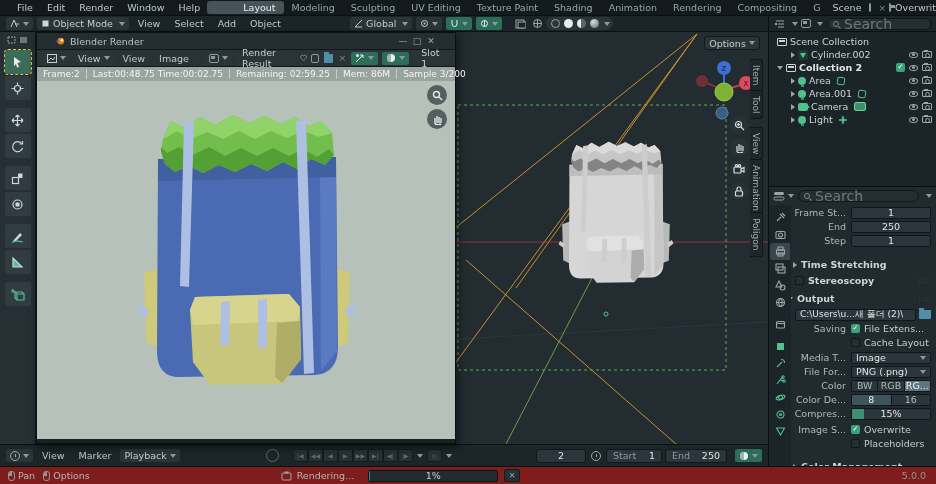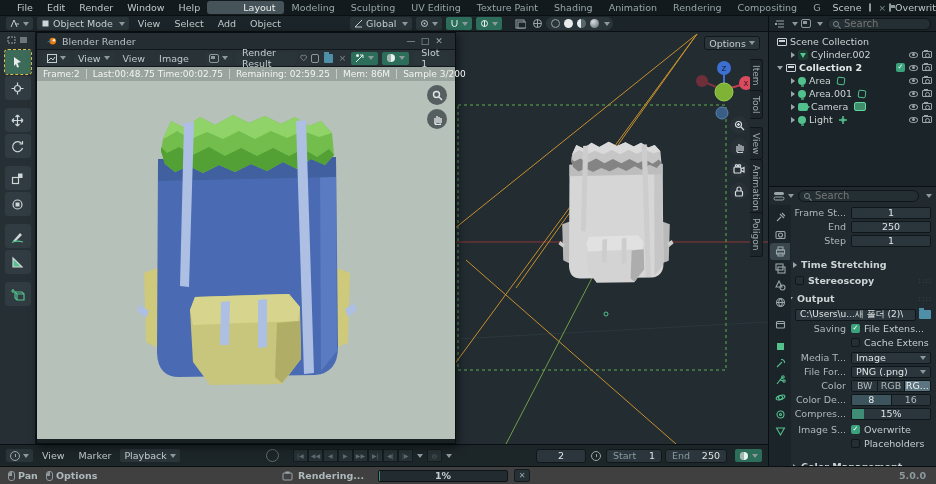--- a/index.html
+++ b/index.html
@@ -31,21 +31,21 @@
   .ball{width:9px;height:9px;border-radius:50%;display:inline-block;margin:0 2px;}
   .ball.wire{border:1px solid #96a2a5;background:transparent;}
   .ball.solid{background:#e8eced;}
   .ball.mat{background:linear-gradient(90deg,#e8eced 50%,#5a676c 50%);}
   .ball.rend{background:radial-gradient(circle at 35% 30%,#d7dddf,#5a676c);}
   .ball-pill{background:#2a353a;border-radius:7px;padding:0 3px;display:flex;align-items:center;height:13px;}
 
   
   #outliner-header{left:768px;top:16px;width:168px;height:16px;background:#1b2428;border-bottom:1px solid #0a0f12;border-left:1px solid #0a0f12;display:flex;align-items:center;}
   .search{display:flex;align-items:center;background:#242f34;border:1px solid #10171a;border-radius:8px;height:12px;padding:0 5px;color:#7c888c;}
-  .search input{background:transparent;border:none;outline:none;color:#aeb9bb;font-size:10px;width:70px;font-family:inherit;}
+  .search input{background:transparent;border:none;outline:none;color:#aeb9bb;font-size:14px;width:70px;font-family:inherit;}
   .mag{width:6px;height:6px;border:1px solid #7c888c;border-radius:50%;position:relative;margin-right:3px;flex:none;}
   .mag::after{content:"";position:absolute;width:3px;height:1px;background:#7c888c;transform:rotate(45deg);left:4px;top:5px;}
   #outliner{left:768px;top:32px;width:168px;height:154px;background:#1b2428;border-left:1px solid #0a0f12;padding-top:3px;font-size:9.5px;}
   .orow{display:flex;align-items:center;height:13px;padding-right:4px;}
   .oname{margin-left:3px;color:#ccd4d5;white-space:nowrap;}
   .ico-coll{width:10px;height:8px;border:1px solid #cdd5d6;border-radius:1px;position:relative;flex:none;}
   .ico-coll::before{content:"";position:absolute;left:1px;top:1px;right:1px;height:2px;background:#cdd5d6;}
   .ico-mesh{width:10px;height:10px;background:#1e3b31;border-radius:2px;position:relative;flex:none;}
   .ico-mesh::after{content:"";position:absolute;left:2px;top:3px;border-left:3px solid transparent;border-right:3px solid transparent;border-top:5px solid #52c794;}
   .ico-light{width:8px;height:8px;border-radius:50%;background:#52c08c;position:relative;flex:none;}
@@ -74,21 +74,21 @@
   
   #viewport{left:36px;top:32px;width:732px;height:412px;background:#222c31;overflow:hidden;}
   #vp-overlay{position:absolute;left:0;top:0;}
   .optbtn{position:absolute;left:668px;top:4px;width:56px;height:14px;background:#2a353a;border:1px solid #11181b;border-radius:3px;display:flex;align-items:center;justify-content:center;color:#c4cdcf;font-size:9.5px;}
   .vtab{position:absolute;left:714px;writing-mode:vertical-rl;font-size:9px;color:#9fa9ab;background:#1d262b;border:1px solid #10171a;border-left:none;border-radius:0 3px 3px 0;padding:5px 1px;}
   .navico{position:absolute;left:694px;width:18px;height:18px;border-radius:50%;background:rgba(40,50,55,.85);display:flex;align-items:center;justify-content:center;}
   .navico svg{stroke:#d7dddf;fill:none;stroke-width:1.2;}
 
   
   #renderwin{left:36px;top:32px;width:420px;height:412px;background:#222b30;z-index:6;border:1px solid #0a0f12;box-shadow:2px 3px 8px rgba(0,0,0,.5);}
-  #rw-title{height:16px;background:#232d32;display:flex;align-items:center;padding:0 9px;font-size:9.5px;color:#b9c2c4;}
+  #rw-title{height:16px;background:#232d32;display:flex;align-items:center;padding:0 17px;font-size:9.5px;color:#b9c2c4;}
   #rw-header{height:18px;background:#283237;display:flex;align-items:center;padding:0 4px;border-top:1px solid #11181b;border-bottom:1px solid #11181b;font-size:9.5px;}
   #rw-stats{height:14px;background:#9aa49f;display:flex;align-items:center;font-size:9px;color:#f2f4f2;padding:0 6px;}
   #rw-stats .seg{padding:0 6px;border-right:1px solid rgba(255,255,255,.45);white-space:nowrap;}
   #rw-stats .seg:first-child{padding-left:0;}
   #rw-image{position:relative;height:358px;background:#b6c1ba;overflow:hidden;}
   #rw-bottom{height:4px;background:#1a2125;}
   .winbtn{width:14px;text-align:center;color:#9aa6a8;font-size:9px;}
   .fold{width:12px;height:9px;background:#4f8fa8;border-radius:1px;position:relative;}
   .fold::before{content:"";position:absolute;top:-2px;left:0;width:5px;height:2px;background:#4f8fa8;}
   .imgzoom{position:absolute;width:20px;height:20px;border-radius:50%;background:rgba(52,62,66,.75);display:flex;align-items:center;justify-content:center;}
@@ -119,21 +119,21 @@
   
   #timeline{left:0;top:444px;width:768px;height:22px;background:#1c2528;border-top:1px solid #0a0f12;display:flex;align-items:center;font-size:9.5px;}
   .pbgrp{display:flex;align-items:center;margin-left:8px;}
   .pb{width:15px;height:13px;background:#263135;border:1px solid #141c1f;display:flex;align-items:center;justify-content:center;color:#5d6b6f;font-size:6px;}
   .rec{width:13px;height:13px;border-radius:50%;border:1px solid #5d6b6f;margin-right:6px;}
   .tfield{background:#2a363b;border:1px solid #10171a;border-radius:3px;height:14px;display:flex;align-items:center;justify-content:center;color:#dfe4e5;}
   .clock{width:10px;height:10px;border:1px solid #9aa6a8;border-radius:50%;position:relative;}
   .clock::after{content:"";position:absolute;left:4px;top:2px;width:1px;height:3px;background:#9aa6a8;}
 
   
-  #statusbar{left:0;top:466px;width:936px;height:18px;background:#404040;border-top:1px solid #0a0f12;display:flex;align-items:center;font-size:9.5px;color:#aeb9bb;font-weight:bold;}
+  #statusbar{left:0;top:466px;width:936px;height:18px;background:#7f1d1d;border-top:1px solid #0a0f12;display:flex;align-items:center;font-size:9.5px;color:#aeb9bb;}
   .mouseico{width:7px;height:10px;border:1px solid #8d999d;border-radius:3px;position:relative;margin:0 3px 0 8px;}
   .mouseico::after{content:"";position:absolute;left:0;top:0;width:3px;height:4px;background:#8d999d;border-radius:2px 0 0 0;}
   .progress{width:130px;height:12px;background:#222c30;border:1px solid #0d1316;border-radius:2px;position:relative;display:flex;align-items:center;justify-content:center;color:#c4cdcf;overflow:hidden;}
   .progress .pf{position:absolute;left:0;top:0;bottom:0;background:#3f8d74;}
   .xbtn{width:16px;height:13px;background:#263135;border:1px solid #141c1f;border-radius:2px;color:#9aa6a8;display:flex;align-items:center;justify-content:center;font-size:8px;margin-left:6px;}
 
   
   .p-side{fill:#cfc97b;} .p-body{fill:#4a6bb3;} .p-body2{fill:#5d7dc4;opacity:.85;} .p-body3{fill:#41609f;}
   .p-grn{fill:#72bd4c;} .p-grn-l{fill:#90d369;} .p-grn-d{fill:#53a035;}
   .p-strap{fill:#aebfe4;} .p-pkt{fill:#c8c57c;} .p-pkt-l{fill:#d7d48d;} .p-pkt-d{fill:#b0ad67;}
@@ -609,21 +609,21 @@
         <span class="fold" style="margin-left:3px"></span>
       </div>
       <div class="prow">
         <span class="plabel">Saving</span>
         <span class="chk" style="margin-right:4px"></span>
         <span>File Extens...</span>
       </div>
       <div class="prow">
         <span class="plabel"></span>
         <span class="chk empty" style="margin-right:4px"></span>
-        <span>Cache Extens</span>
+        <span>Cache Layout</span>
       </div>
       <div class="prow" style="margin-top:2px">
         <span class="plabel">Media T...</span>
         <span class="pfield drop">
             <span>Image</span>
             <span class="cv"></span>
           </span>
       </div>
       <div class="prow">
         <span class="plabel">File For...</span>

